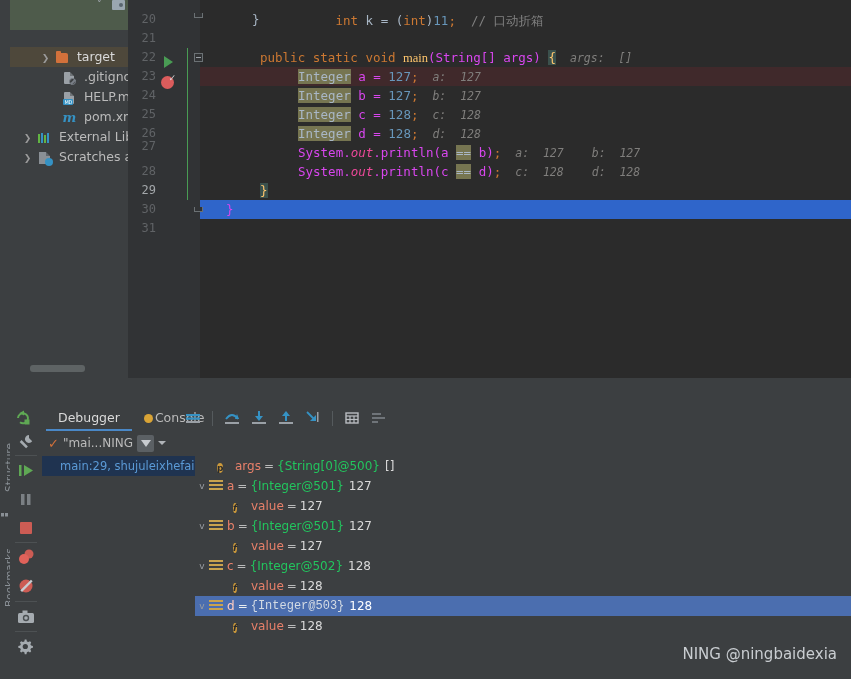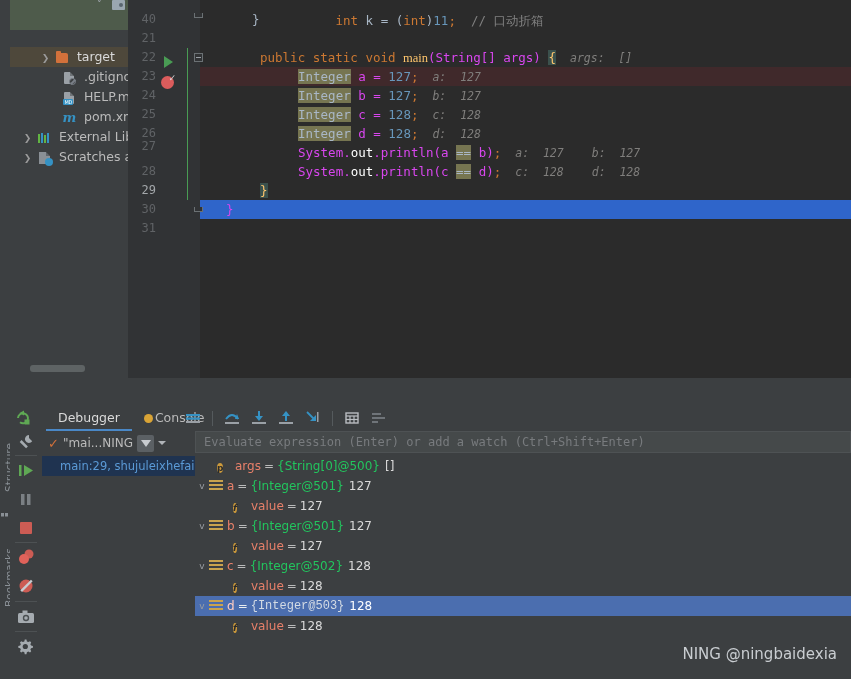--- a/index.html
+++ b/index.html
@@ -50,21 +50,21 @@
   .gutter { position: absolute; left: 0; top: 0; width: 72px; height: 378px; background: #313335; }
   .ln { position: absolute; right: 44px; height: 19px; line-height: 19px; color: #606366; font-family: "DejaVu Sans Mono", "Liberation Mono", monospace; font-size: 12px; text-align: right; width: 30px; }
   .code-area { position: absolute; left: 72px; top: 0; right: 0; height: 378px; font-family: "DejaVu Sans Mono", "Liberation Mono", monospace; font-size: 12.5px; }
   .cl { position: absolute; left: 0; width: 779px; height: 19px; line-height: 19px; white-space: pre; color: #a9b7c6; }
   .hl-bp { position:absolute; left:0; width:779px; height:19px; background:#40292b; }
   .hl-cur { position:absolute; left:0; width:779px; height:19px; background:#2f65ca; }
   .kw { color:#cc7832; }
   .num { color:#6897bb; }
   .mname { color:#ffc66d;font-family:Liberation Serif, serif; }
   .ident { color:#d946ef; }
-  .static-f { color:#ffffff; }
+  .static-f { color:#ec4899; font-style:italic; }
   .semi { color:#cc7832; }
   .hint { color:#807f7d; font-style:italic; font-size:11.5px; }
   .brace-hl { background:#3b514d; color:#ffc66d; }
   .occ { background:#767551; }
   .vline { position:absolute; width:1px; background:#4b5350; }
   .run-arrow { position:absolute; width:0; height:0; border-style:solid; border-width:6px 0 6px 9px; border-color: transparent transparent transparent #499c54; }
   .bp { position:absolute; width:13px; height:13px; border-radius:50%; background:#db5c5c; }
   .bp:after { content:'✓'; position:absolute; right:-2px; top:-3px; font-size:9px; color:#d8d8d8; }
   .fold-minus { position:absolute; width:9px; height:9px; border:1px solid #6b7174; background:#313335; }
   .fold-minus:after { content:''; position:absolute; left:1px; top:3px; width:5px; height:1px; background:#9aa0a6; }
@@ -192,21 +192,21 @@
 
       <div class="tree-hscroll"></div>
     </div>
 
     <div class="editor">
 
       <div class="hl-bp" style="top:67px; left:72px;"></div>
       <div class="hl-cur" style="top:200px; left:0; width:723px;"></div>
 
       <div class="gutter">
-        <div class="ln" style="top:10px;">40</div>
+        <div class="ln" style="top:10px;">20</div>
         <div class="ln" style="top:29px;">21</div>
         <div class="ln" style="top:48px;">22</div>
         <div class="ln" style="top:67px;">23</div>
         <div class="ln" style="top:86px;">24</div>
         <div class="ln" style="top:105px;">25</div>
         <div class="ln" style="top:124px;">26</div>
         <div class="ln" style="top:137px;">27</div>
         <div class="ln" style="top:162px;">28</div>
         <div class="ln" style="top:181px; color:#a4a8ab;">29</div>
         <div class="ln" style="top:200px;">30</div>
@@ -401,23 +401,20 @@
             <span class="funnel"></span>
           </span>
         <span class="caret"></span>
       </div>
       <div class="frame-row">
         <span class="frame-txt">main:29, shujuleixhefai</span>
       </div>
     </div>
 
     <div class="vars-pane">
-      <div class="eval-bar">
-        <span class="eval-ph">Evaluate expression (Enter) or add a watch (Ctrl+Shift+Enter)</span>
-      </div>
 
       <div class="var-row" style="top:25px;">
         <span class="vchev"></span>
         <span style="display:inline-block;width:8px;"></span>
         <span class="vico"><span class="ico-p">p</span></span>
         <span class="vname">args</span>
         <span class="veq">=</span>
         <span class="vref">{String[0]@500}</span>
         <span class="vval" style="margin-left:5px;">[]</span>
       </div>

